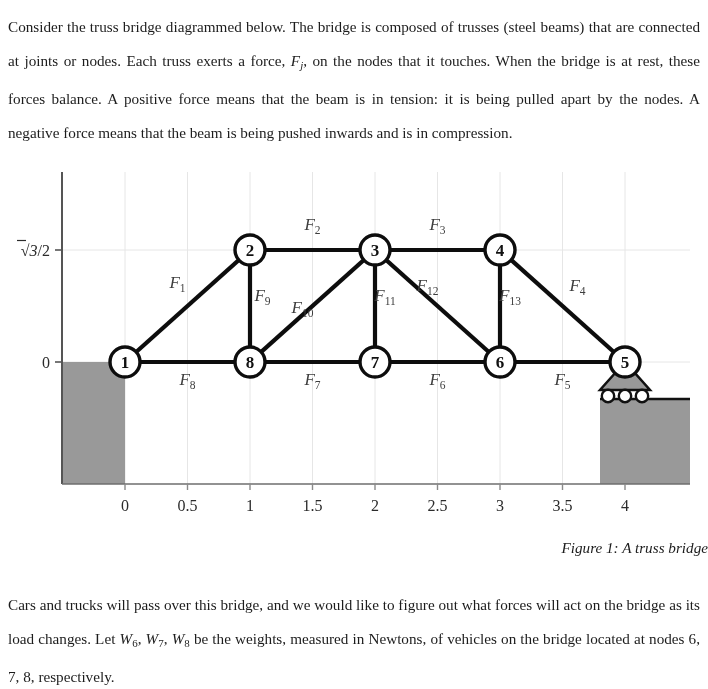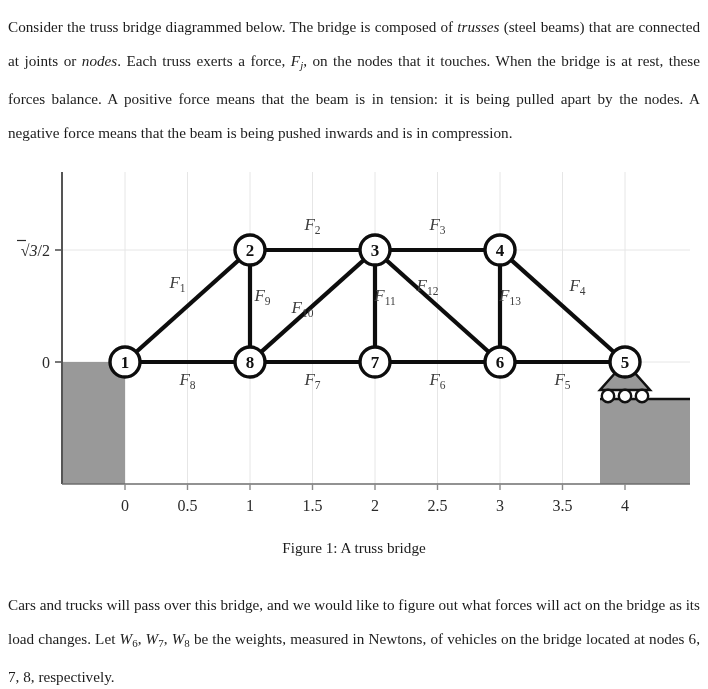--- a/index.html
+++ b/index.html
@@ -20,21 +20,21 @@
     left: 8px;
     width: 692px;
     font-size: 15.2px;
     line-height: 33.5px;
     text-align: justify;
     text-align-last: left;
     color: #1c1c1c;
   }
   #intro-paragraph { top: 10px; }
   #closing-paragraph { top: 588px; }
-  .it { font-style: italic; }
+  .it { }
   .mathvar { font-style: italic; font-family: "Liberation Serif", serif; }
   sub { font-size: 0.72em; vertical-align: -0.28em; font-style: italic; }
   .num-sub { font-style: normal; }
 
   
   #figure-block {
     position: absolute;
     left: 0;
     top: 168px;
     width: 708px;
@@ -43,23 +43,24 @@
   #truss-figure-svg {
     position: absolute;
     left: 0;
     top: 0;
   }
   #figure-caption {
     position: absolute;
     left: 0;
     top: 371px;
     width: 708px;
-    text-align: center;
+    text-align: right;
     font-size: 15.2px;
     color: #1c1c1c;
+    font-style: italic;
   }
   .tick-txt {
     font-family: "Liberation Serif", "DejaVu Serif", serif;
     fill: #2b2b2b;
     font-size: 16px;
   }
   .force-txt {
     font-family: "Liberation Serif", "DejaVu Serif", serif;
     fill: #3d3d3d;
     font-size: 17px;

